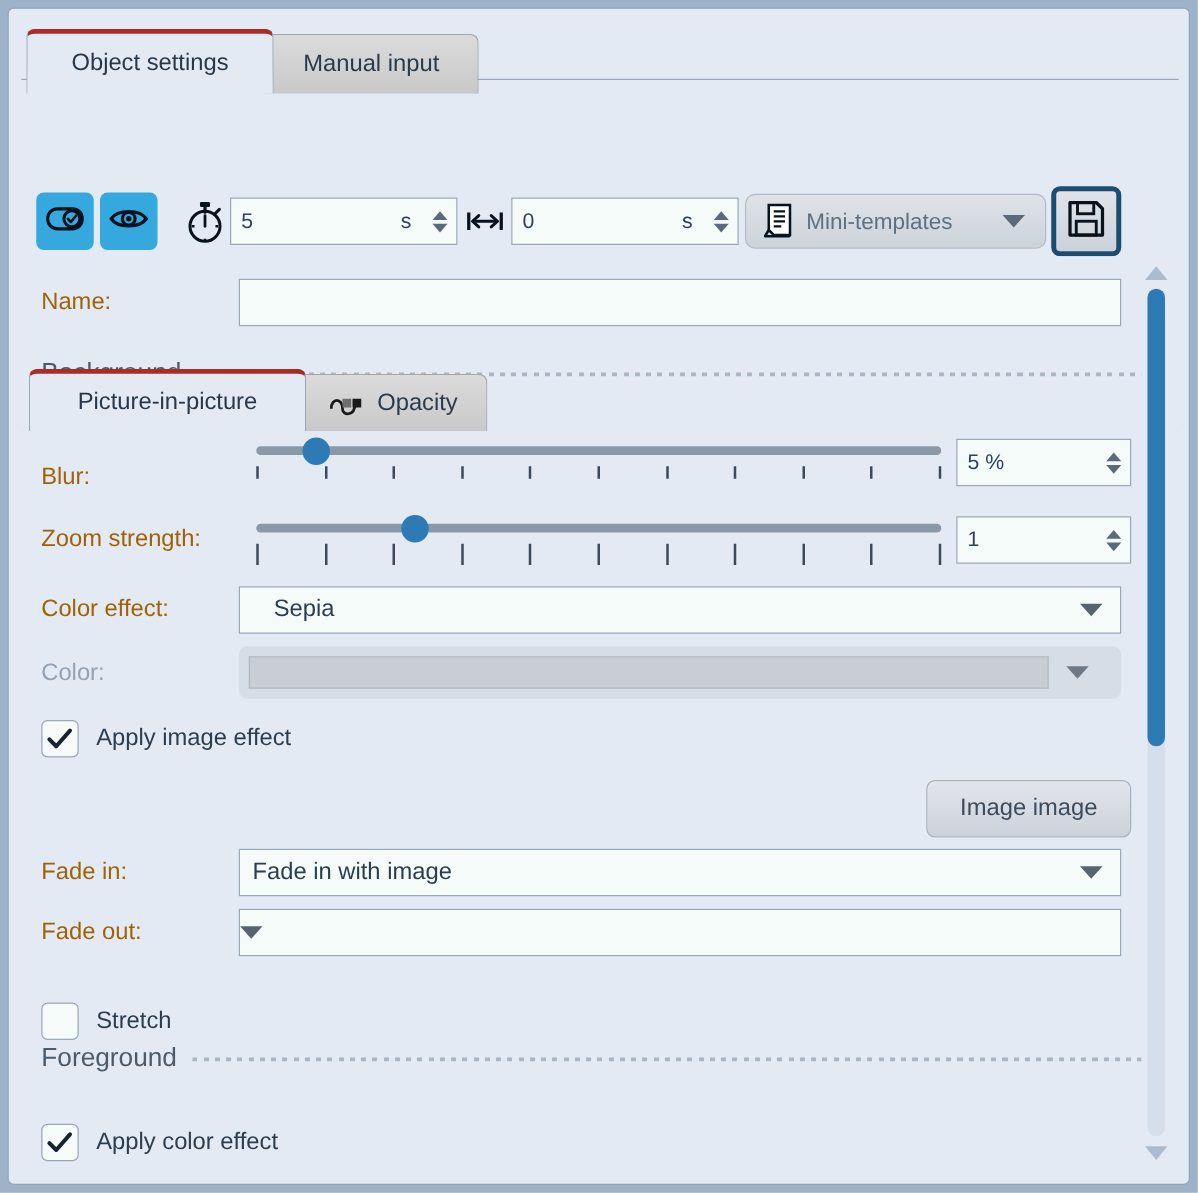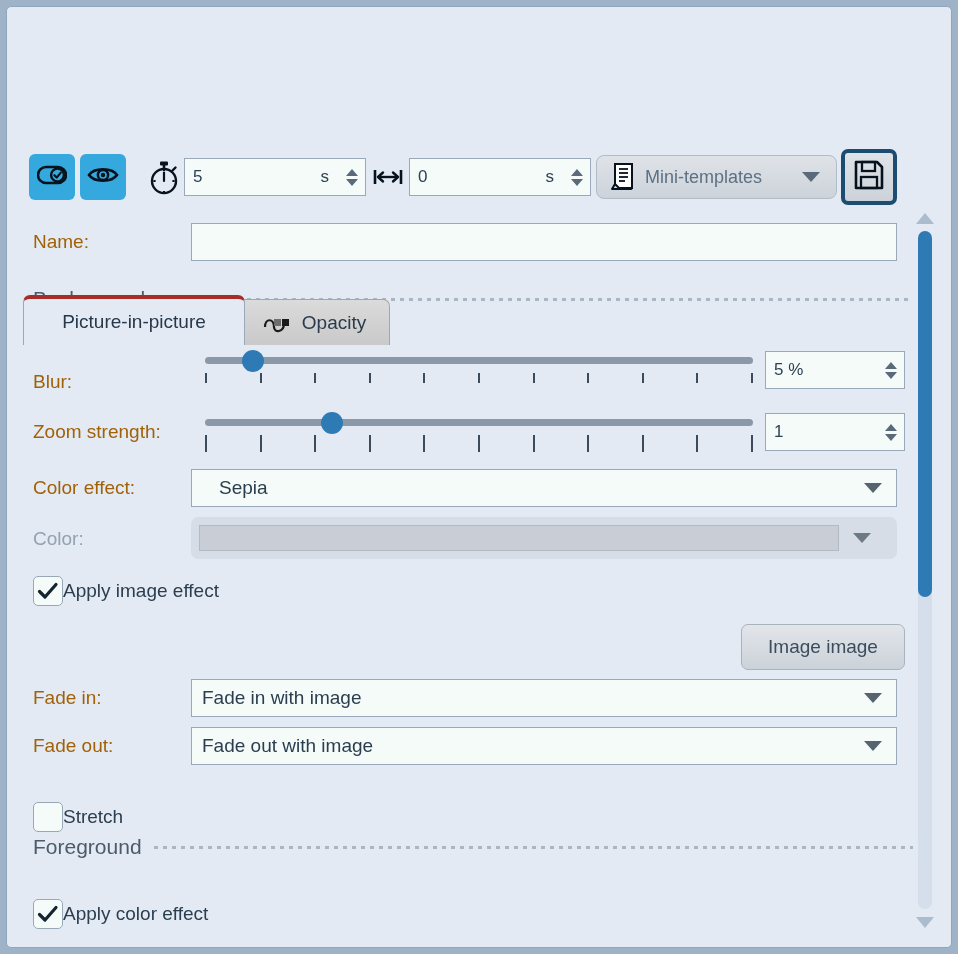--- a/index.html
+++ b/index.html
@@ -294,21 +294,21 @@
     width: 0; height: 0;
     border-left: 9px solid transparent;
     border-right: 9px solid transparent;
     border-top: 10px solid #6d7a86;
     margin-left: 14px;
   }
 
   
   .checkrow {
     position: absolute;
-    display: flex; align-items: center; gap: 0;
+    display: flex; align-items: center; gap: 14px;
     cursor: pointer;
   }
   .cbox {
     width: 30px; height: 30px;
     background: #f4fbf9;
     border: 1px solid #99a8b7;
     border-radius: 5px;
     display: flex; align-items: center; justify-content: center;
   }
   .checkrow .clabel { font-size: 19px; color: #2b3e50; white-space: nowrap; }
@@ -372,20 +372,29 @@
     background: #2e7ab5;
     border-radius: 7px;
     cursor: pointer;
   }
 </style>
 </head>
 <body>
 
 <div class="window">
 
+  <div class="tabstrip">
+    <div class="tabstrip-line"></div>
+    <div class="tab active" id="tab-object-settings">
+      <span>Object settings</span>
+    </div>
+    <div class="tab inactive" id="tab-manual-input">
+      <span>Manual input</span>
+    </div>
+  </div>
 
   <div class="toolbar">
 
     <div class="icon-btn" id="btn-enable">
       <span>
         <svg width="30" height="20" viewBox="0 0 30 20">
           <rect x="1" y="2" width="28" height="16" rx="8" fill="none" stroke="#06121d" stroke-width="2.6"></rect>
           <circle cx="20.5" cy="10" r="6.4" fill="none" stroke="#06121d" stroke-width="2.4"></circle>
           <path d="M17.4 10.2 L19.7 12.6 L23.8 7.6" fill="none" stroke="#06121d" stroke-width="2.1" stroke-linecap="round" stroke-linejoin="round"></path>
         </svg>
@@ -575,21 +584,20 @@
     </div>
 
     <div class="row-label" id="fadein-label">Fade in:</div>
     <div class="combo" id="combo-fadein">
       <span class="ctext">Fade in with image</span>
       <span class="ctri"></span>
     </div>
 
     <div class="row-label" id="fadeout-label">Fade out:</div>
     <div class="combo" id="combo-fadeout">
-      <span class="ctext">Fade out with image</span>
       <span class="ctri"></span>
     </div>
 
     <div class="checkrow" id="check-stretch">
       <span class="cbox"></span>
       <span class="clabel">Stretch</span>
     </div>
 
     <div class="section-head" id="sec-foreground">
       <span class="shtext">Foreground</span>

